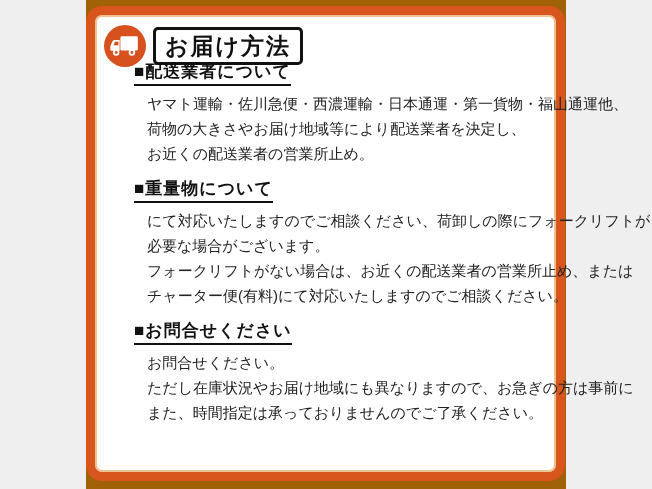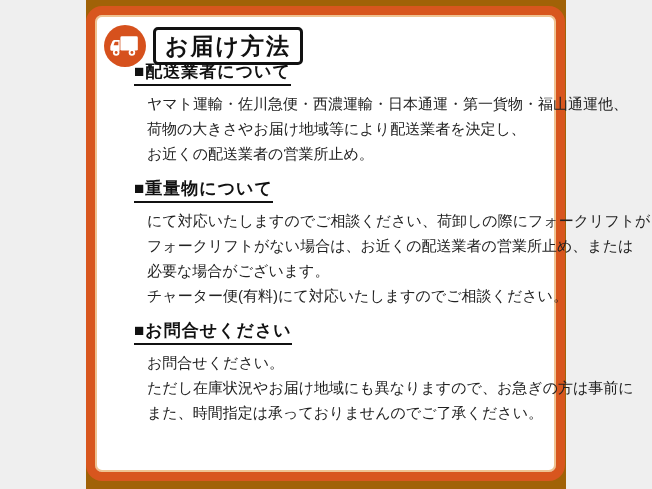--- a/index.html
+++ b/index.html
@@ -69,22 +69,22 @@
         <div class="body-line">ヤマト運輸・佐川急便・西濃運輸・日本通運・第一貨物・福山通運他、</div>
         <div class="body-line">荷物の大きさやお届け地域等により配送業者を決定し、</div>
         <div class="body-line">お近くの配送業者の営業所止め。</div>
       </div>
     </div>
 
     <div class="section">
       <div class="section-heading"><span>■</span><span>重量物について</span></div>
       <div class="section-body">
         <div class="body-line">にて対応いたしますのでご相談ください、荷卸しの際にフォークリフトが</div>
+        <div class="body-line">必要な場合がございます。</div>
         <div class="body-line">フォークリフトがない場合は、お近くの配送業者の営業所止め、または</div>
-        <div class="body-line">必要な場合がございます。</div>
         <div class="body-line">チャーター便(有料)にて対応いたしますのでご相談ください。</div>
       </div>
     </div>
 
     <div class="section">
       <div class="section-heading"><span>■</span><span>お問合せください</span></div>
       <div class="section-body">
         <div class="body-line">お問合せください。</div>
         <div class="body-line">ただし在庫状況やお届け地域にも異なりますので、お急ぎの方は事前に</div>
         <div class="body-line">また、時間指定は承っておりませんのでご了承ください。</div>

